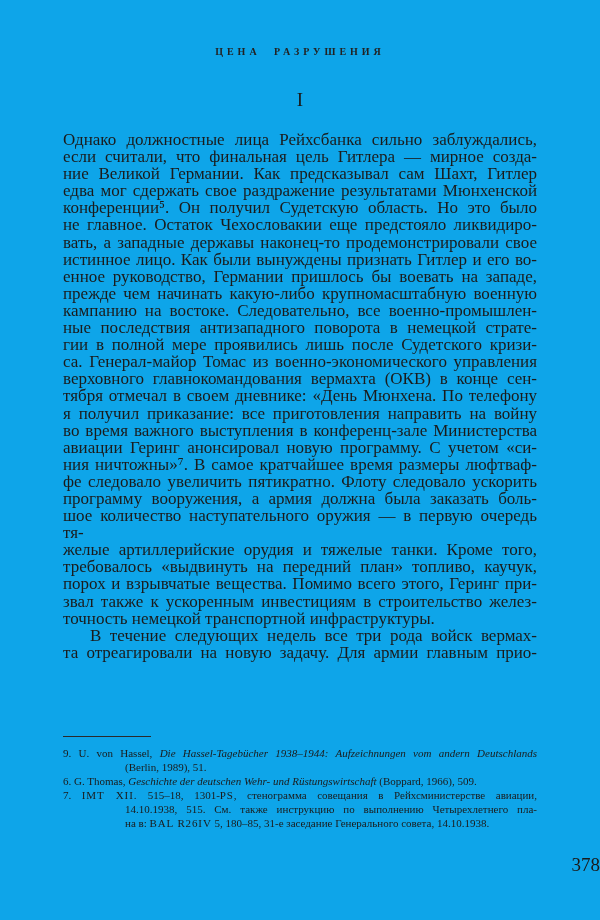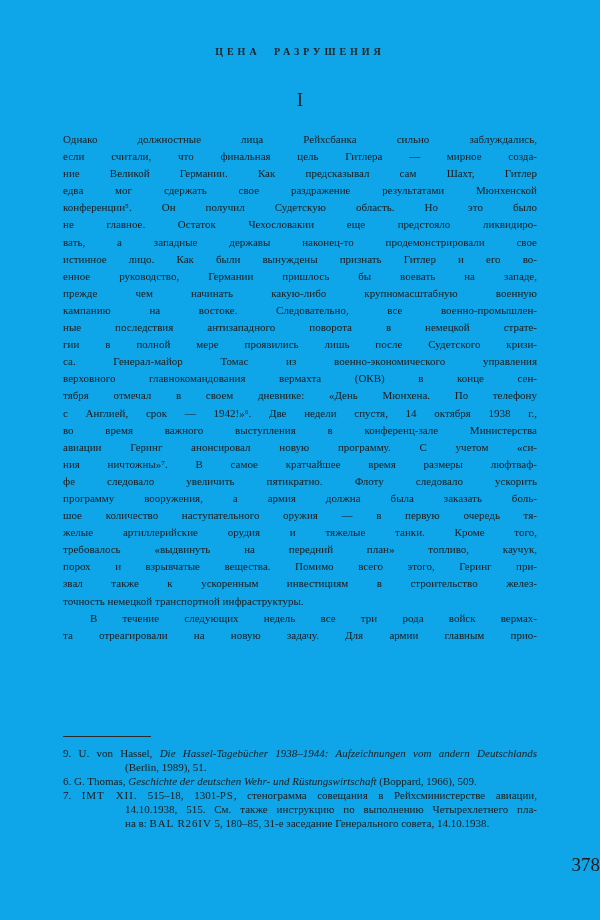--- a/index.html
+++ b/index.html
@@ -26,21 +26,21 @@
     position:absolute; top:89px; left:0; right:0;
     text-align:center;
     font-size:19px; font-weight:normal;
     color:#1a1a1a;
   }
   .body-text {
     position:absolute; top:131px; left:63px;
     width:474px;
   }
   .line {
-    font-size:11px;
+    font-size:17px;
     line-height:17.1px;
     text-align:justify;
     text-align-last:justify;
     white-space:normal;
   }
   .line.noj { text-align-last:left; }
   .line.indent { text-indent:27px; }
   .footnotes {
     position:absolute; top:736px; left:63px;
     width:474px;
@@ -85,21 +85,21 @@
       <div class="line">вать, а западные державы наконец-то продемонстрировали свое</div>
       <div class="line">истинное лицо. Как были вынуждены признать Гитлер и его во-</div>
       <div class="line">енное руководство, Германии пришлось бы воевать на западе,</div>
       <div class="line">прежде чем начинать какую-либо крупномасштабную военную</div>
       <div class="line">кампанию на востоке. Следовательно, все военно-промышлен-</div>
       <div class="line">ные последствия антизападного поворота в немецкой страте-</div>
       <div class="line">гии в полной мере проявились лишь после Судетского кризи-</div>
       <div class="line">са. Генерал-майор Томас из военно-экономического управления</div>
       <div class="line">верховного главнокомандования вермахта (ОКВ) в конце сен-</div>
       <div class="line">тября отмечал в своем дневнике: «День Мюнхена. По телефону</div>
-      <div class="line">с Англией, срок — 1942!»⁶. Две недели спустя, 14 октября 1938 г.,</div>
+      <div class="line">я получил приказание: все приготовления направить на войну</div>
       <div class="line">во время важного выступления в конференц-зале Министерства</div>
       <div class="line">авиации Геринг анонсировал новую программу. С учетом «си-</div>
       <div class="line">ния ничтожны»⁷. В самое кратчайшее время размеры люфтваф-</div>
       <div class="line">фе следовало увеличить пятикратно. Флоту следовало ускорить</div>
       <div class="line">программу вооружения, а армия должна была заказать боль-</div>
       <div class="line">шое количество наступательного оружия — в первую очередь тя-</div>
       <div class="line">желые артиллерийские орудия и тяжелые танки. Кроме того,</div>
       <div class="line">требовалось «выдвинуть на передний план» топливо, каучук,</div>
       <div class="line">порох и взрывчатые вещества. Помимо всего этого, Геринг при-</div>
       <div class="line">звал также к ускоренным инвестициям в строительство желез-</div>

